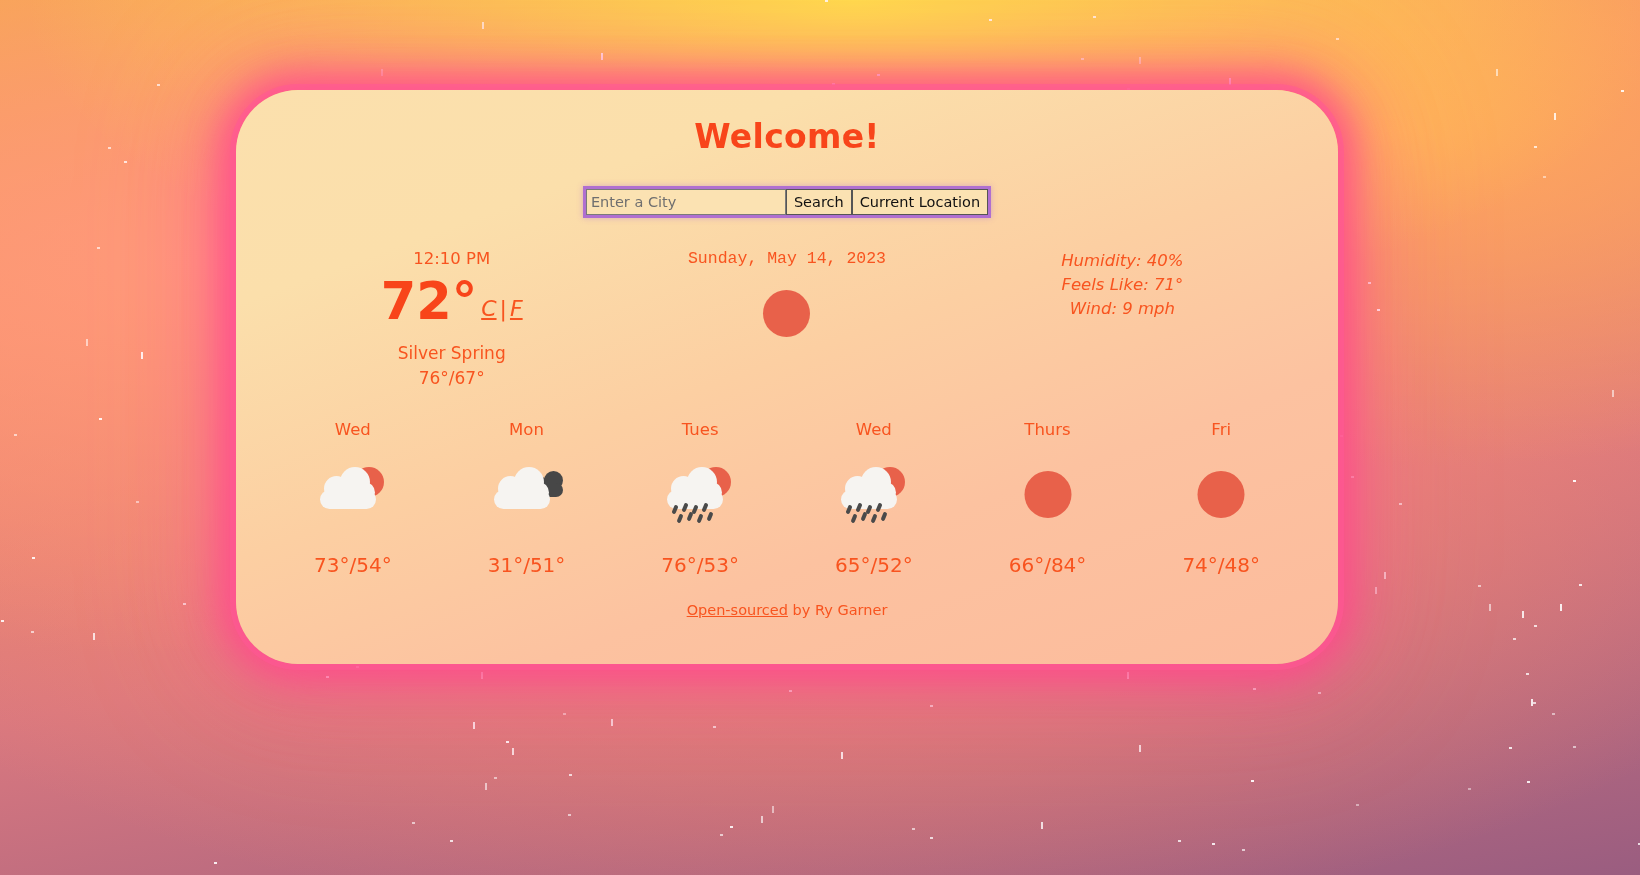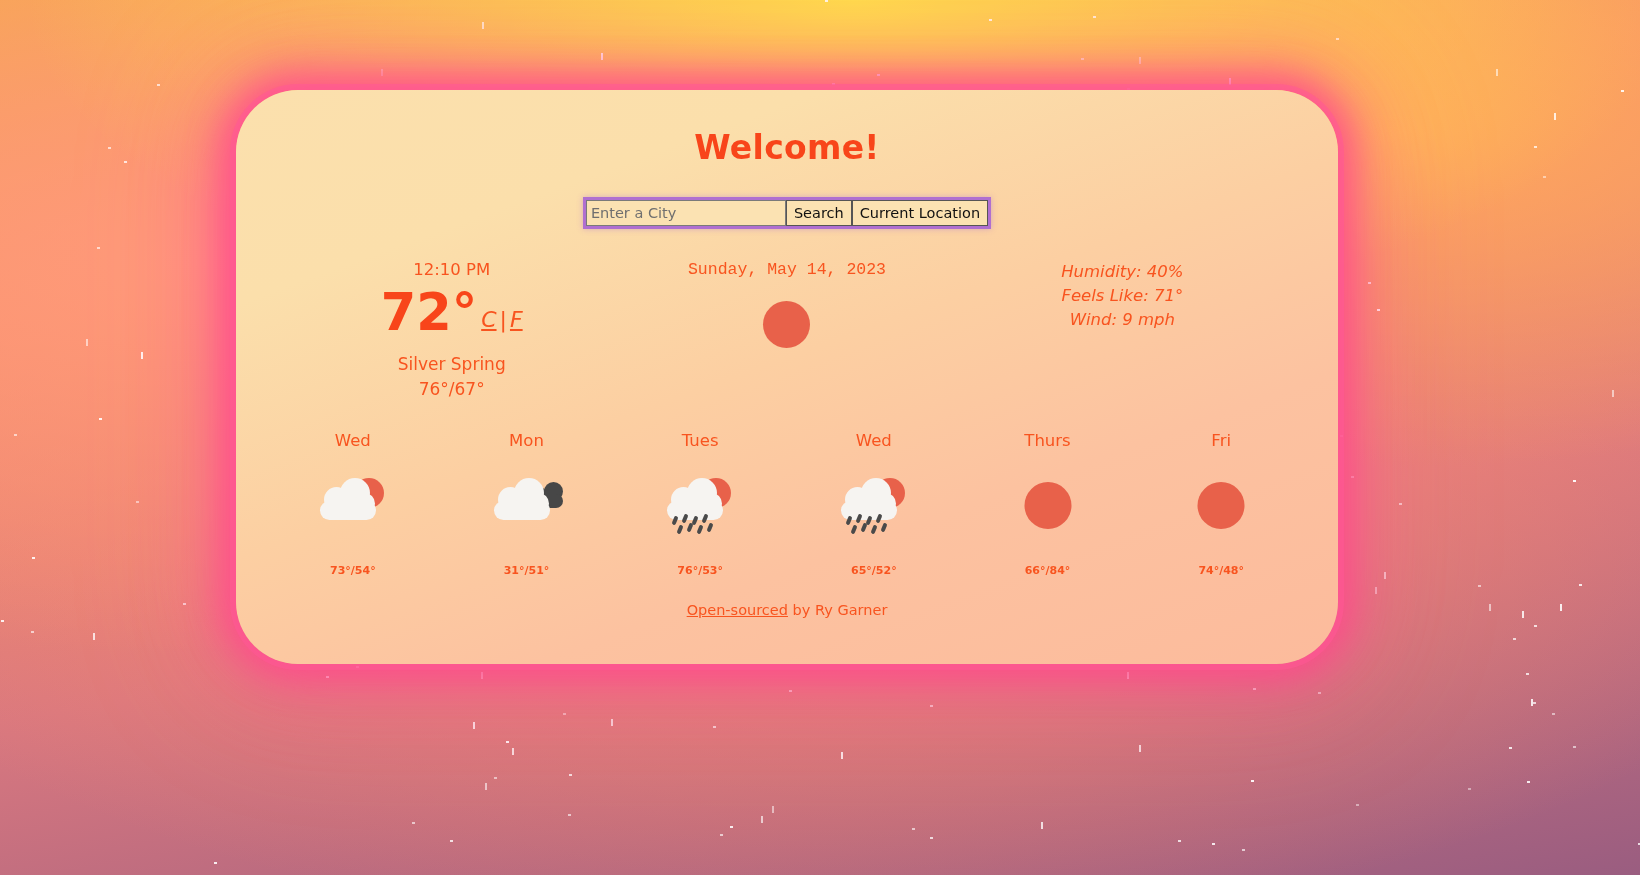--- a/index.html
+++ b/index.html
@@ -23,21 +23,21 @@
     border-radius:62px;
     background:linear-gradient(160deg,#fbe0ad 0%, #fbdfab 22%, #fccfa2 48%, #fcc2a0 70%, #fcbb9c 100%);
     box-shadow:0 0 0 6px rgba(255,90,150,0.55),
                0 0 34px 14px rgba(255,70,140,0.80),
                0 0 70px 30px rgba(255,80,150,0.38),
                0 0 120px 50px rgba(255,100,160,0.18);
   }
 
   #title {
     text-align:center; color:#f8451a; font-size:33px; font-weight:bold;
-    letter-spacing:.3px; padding-top:38px;
+    letter-spacing:.3px; padding-top:27px;
   }
 
   
   #search-row {
     display:flex; justify-content:center; align-items:stretch;
     margin-top:33px; gap:0;
   }
   #search-wrap {
     display:flex; align-items:stretch;
     outline:3px solid #b06fd0; outline-offset:0;
@@ -116,21 +116,21 @@
     border-radius:2px; transform:rotate(22deg); display:block;
   }
 
   
   #forecast {
     display:flex; margin-top:32px; padding:0 30px;
   }
   .fday { flex:1; text-align:center; color:#f8541f; }
   .fday .dayname { font-size:16.5px; }
   .fday .ficon { margin-top:28px; height:60px; }
-  .fday .ftemp { font-size:11px; margin-top:26px;font-weight:bold; }
+  .fday .ftemp { font-size:20px; margin-top:26px; }
 
   
   #footer {
     text-align:center; color:#f8541f; font-size:14.5px; margin-top:25px;
   }
   #footer a { color:#f8541f; text-decoration:underline; cursor:pointer; }
 </style>
 </head>
 <body>
 

